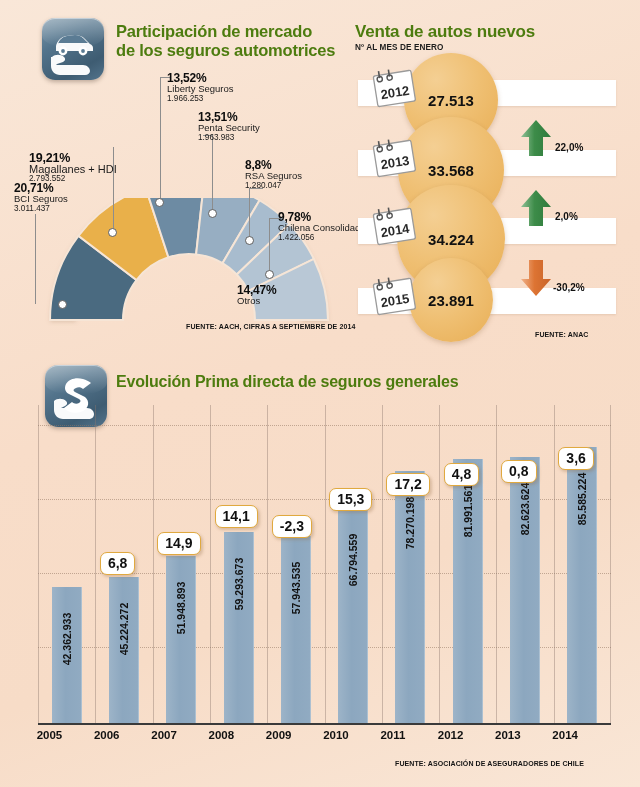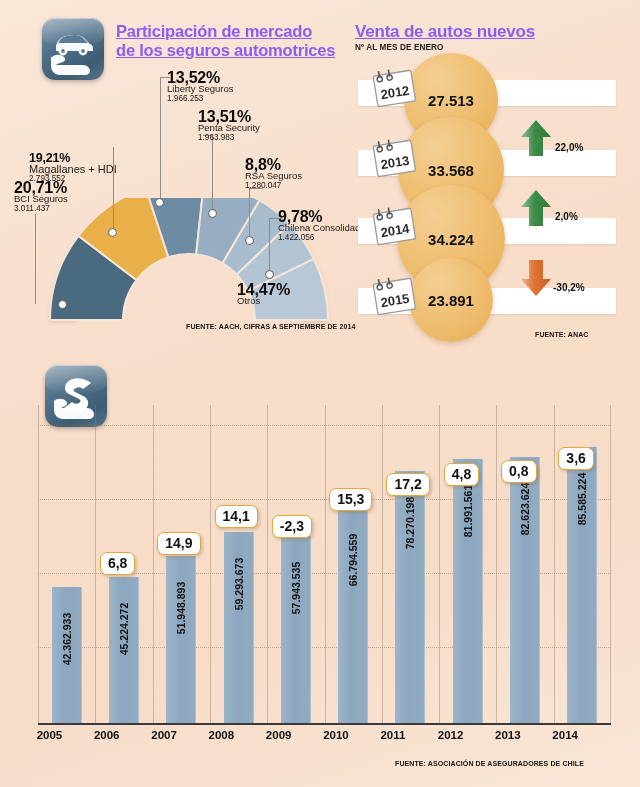--- a/index.html
+++ b/index.html
@@ -19,27 +19,27 @@
     overflow:hidden;
   }
   .app-icon::after{
     content:"";position:absolute;left:0;top:0;width:100%;height:46%;
     background:linear-gradient(180deg,rgba(255,255,255,.33),rgba(255,255,255,0));
     border-radius:13px 13px 40% 40%;
   }
   .app-icon svg{position:relative;z-index:2;display:block;}
 
   
-  .h-title{font-weight:bold;font-size:16.5px;line-height:19px;letter-spacing:-.2px;color:#8b5cf6;text-decoration:underline;}
+  .h-title{font-weight:bold;font-size:16.5px;line-height:19px;letter-spacing:-.2px;color:#4d7c0f;}
   .h-sub{font-weight:bold;font-size:8.2px;letter-spacing:.1px;color:#1d1d1d;margin-top:2px;}
   .src{font-weight:bold;font-size:7px;letter-spacing:.1px;color:#141414;}
 
   
   .lab{position:absolute;line-height:10.5px;}
-  .lab .pc{font-weight:bold;font-size:16px;color:#0d0d0d;letter-spacing:-.2px;}
+  .lab .pc{font-weight:bold;font-size:12px;color:#0d0d0d;letter-spacing:-.2px;}
   .lab .nm{font-size:9.5px;color:#1a1a1a;}
   .lab .vl{font-size:8.2px;color:#1a1a1a;}
   .ldr{position:absolute;background:#8d8d8d;}
   .dot{position:absolute;width:9px;height:9px;border-radius:50%;background:#fff;
         border:1.4px solid #5d5d5d;box-sizing:border-box;z-index:6;}
 
   
   .band{position:absolute;height:26px;background:#fff;box-shadow:0 1px 2px rgba(150,110,80,.18);}
   .circ{position:absolute;border-radius:50%;
         background:radial-gradient(circle at 34% 28%,#f4cf93 0%,#efbf72 48%,#e8ae55 100%);
@@ -273,20 +273,21 @@
   <svg width="62" height="62" viewBox="0 0 62 62">
     <g fill="#ffffff">
       <path d="M38 14c-7-2-14 0-17 5-2 4-1 8 3 10l10 5c2 1 2 3 0 4-2 1-5 1-7-1l-8 6c4 5 13 6 19 3 6-3 7-10 2-14l-10-5c-2-1-2-3 1-4 2-1 5-1 7 1l8-6c-2-2-5-3-8-4z"></path>
       <path d="M9 36c3-3 9-3 12 0 2 2 1 4-1 5l-4 2h26c4 0 7 3 7 6 0 3-2 5-6 5H18c-5 0-9-4-9-9v-9z" opacity=".97"></path>
     </g>
   </svg>
 
 </div>
 
 <div class="sec" style="left:116px;top:372px;width:400px;">
+  <div class="h-title" style="font-size:16px;">Evolución Prima directa de seguros generales</div>
 </div>
 
 <div id="barchart">
   <div class="hgrid" style="top:20px;"></div>
   <div class="hgrid" style="top:94px;"></div>
   <div class="hgrid" style="top:168px;"></div>
   <div class="hgrid" style="top:242px;"></div>
   <div id="vgrids">
       <div class="vgrid" style="left: 0px;"></div>
       <div class="vgrid" style="left: 57px;"></div>

